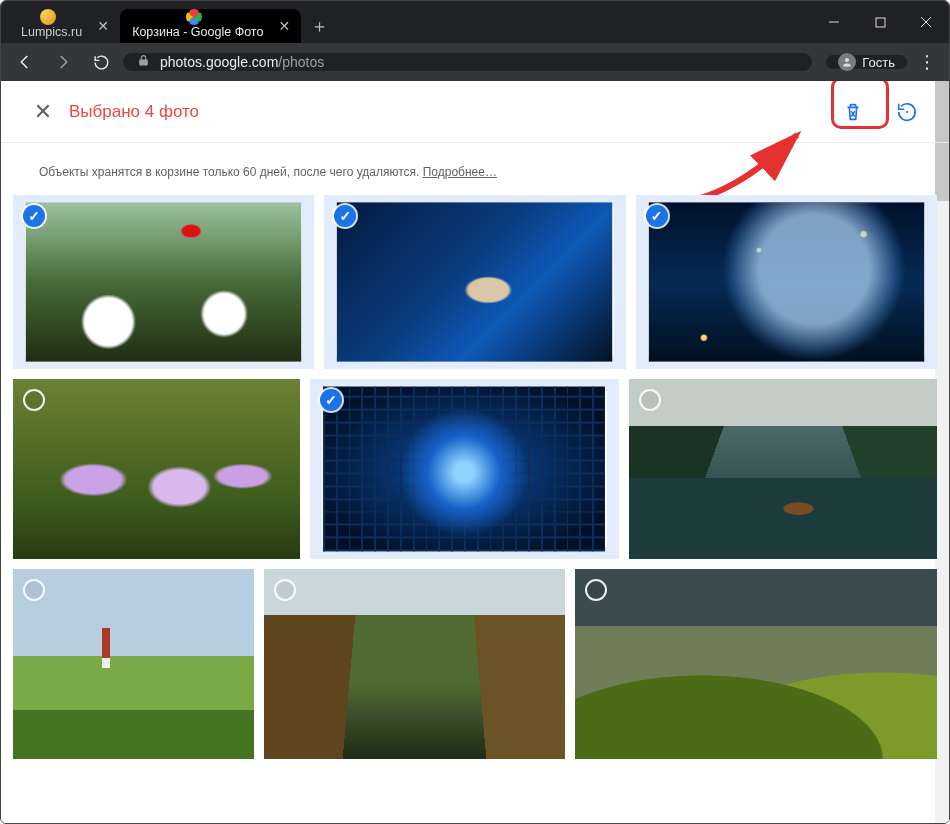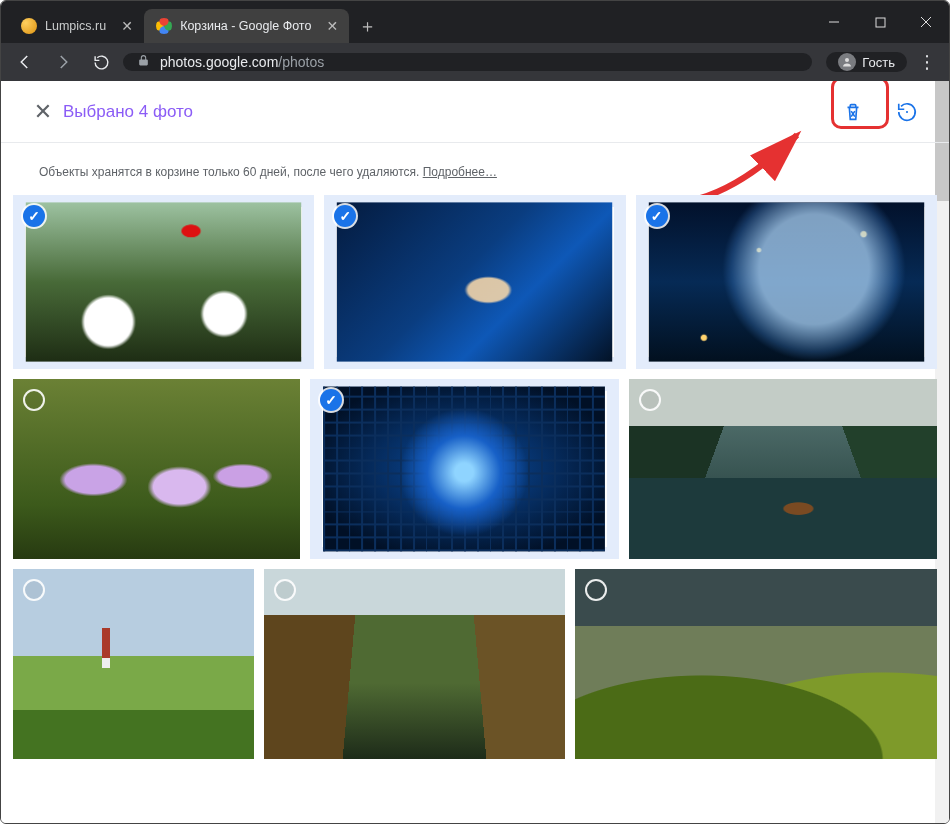--- a/index.html
+++ b/index.html
@@ -13,24 +13,24 @@
   
   .titlebar {
     background: #202124; height: 42px;
     display: flex; align-items: flex-end;
     padding-left: 8px;
   }
   .tab {
     display: flex; align-items: center;
     height: 34px; padding: 0 38px 0 12px;
     font-size: 12.5px; color: #c9cccc;
-    position: relative; cursor: default;
+    position: relative; cursor: default; flex-direction: column;
   }
   .tab.active {
-    background: #404040; color: #e8eaed;
+    background: #000000; color: #e8eaed;
     border-radius: 8px 8px 0 0;
     margin-top: 24px;
   }
   .tab .favicon { width: 16px; height: 16px; border-radius: 50%; margin-right: 8px; flex: none; }
   .fav-orange { background: radial-gradient(circle at 30% 30%, #ffcf5f, #dd9311); }
   .fav-photos {
     background:
       radial-gradient(circle at 50% 20%, #ea4335 0 4px, transparent 5px),
       radial-gradient(circle at 80% 50%, #34a853 0 4px, transparent 5px),
       radial-gradient(circle at 50% 80%, #4285f4 0 4px, transparent 5px),
@@ -66,38 +66,38 @@
   .nav-btn.enabled { color:#e8eaed; }
   .addr {
     flex:1; display:flex; align-items:center;
     background:#202124; border-radius:16px; height:18px;
     padding:0 14px; color:#9aa0a6; font-size:14px;
   }
   .addr .lock { color:#9aa0a6; margin-right:10px; font-size:13px;}
   .addr .host { color:#e8eaed; }
   .guest-chip {
     display:flex; align-items:center; gap:6px;
-    background:#202124; border-radius:16px; height:20px; padding:0 12px;
+    background:#202124; border-radius:16px; height:14px; padding:0 12px;
     color:#e8eaed; font-size:13px; margin-left:8px;
   }
   .guest-chip .avatar {
     width:18px;height:18px;border-radius:50%;background:#7a7c80;
     display:flex;align-items:center;justify-content:center;
   }
   .menu-dots { width:28px; text-align:center; color:#e8eaed; font-size:18px; }
 
   
   .app { position:relative; height:calc(824px - 42px - 38px); background:#fff; overflow:hidden;}
   .selection-bar {
     height:62px; display:flex; align-items:center;
     padding:0 22px; border-bottom:1px solid #e8eaed;
   }
   .sel-close { width:40px; height:40px; display:flex;align-items:center;justify-content:center;
     color:#5f6368; font-size:22px; cursor:pointer;}
-  .sel-title { font-size:17px; color:#8b5cf6; margin-left:0;}
+  .sel-title { font-size:17px; color:#ef4444; margin-left:6px;}
   .sel-actions { margin-left:auto; display:flex; gap:14px; align-items:center;}
   .icon-btn { width:40px;height:40px; display:flex;align-items:center;justify-content:center; cursor:pointer;}
   .icon-btn svg { stroke:#1a73e8; fill:none; stroke-width:1.8;}
   .highlight-box {
     position:absolute; border:3px solid #e53131; border-radius:10px;
     width:58px; height:52px; right:60px; top:-4px; pointer-events:none;
   }
 
   .hint-row {
     padding:22px 38px 16px; font-size:12px; color:#5f6368;

